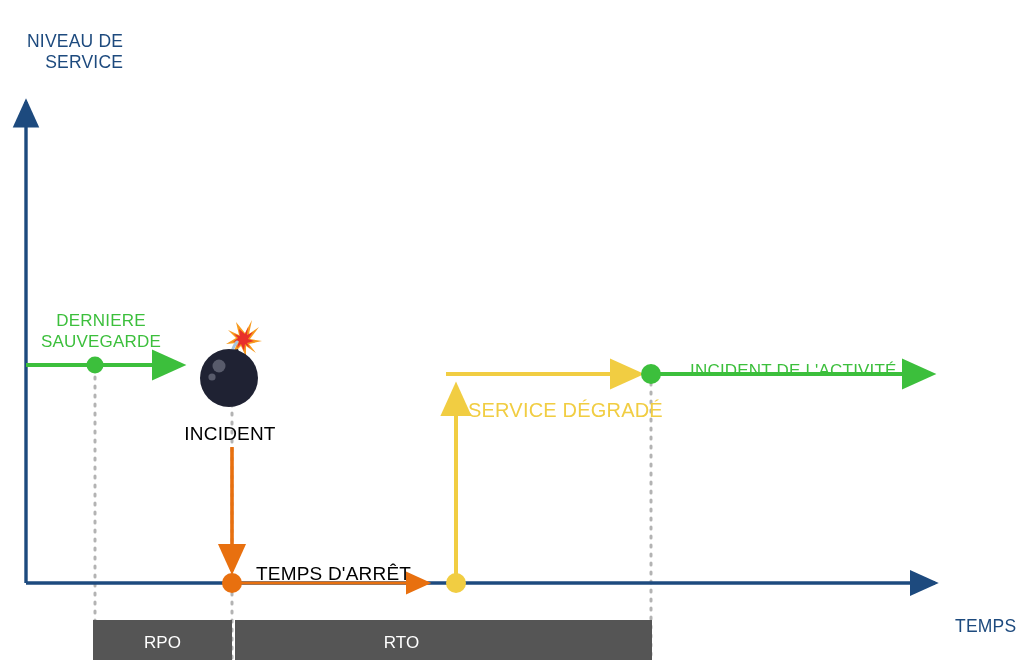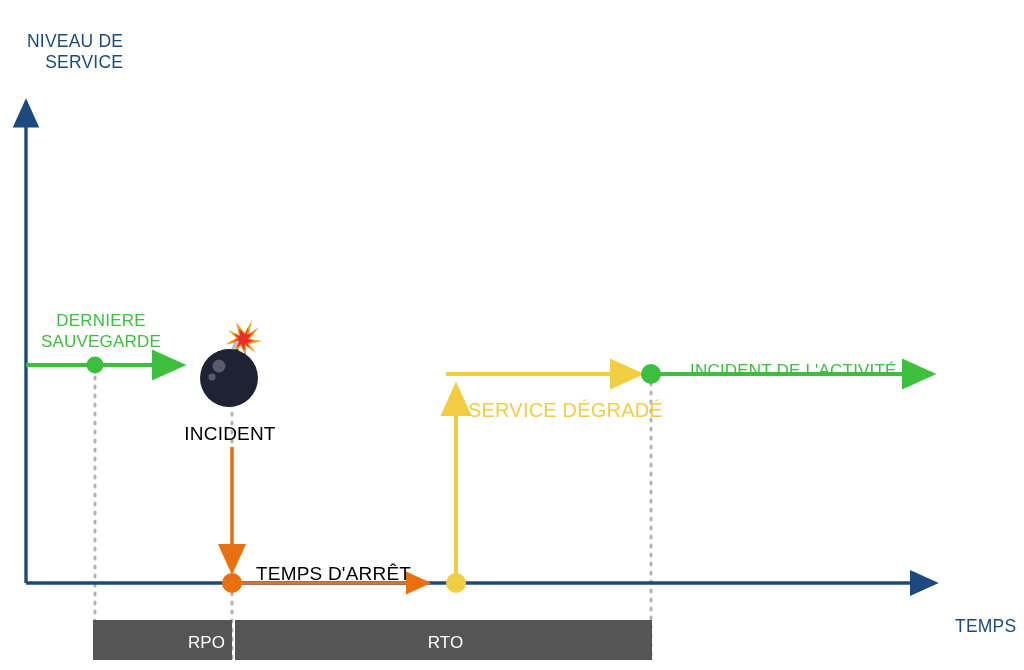--- a/index.html
+++ b/index.html
@@ -80,21 +80,20 @@
     top: 0;
     width: 1024px;
     height: 670px;
   }
   .bar-label {
     position: absolute;
     color: #ffffff;
     font-size: 17px;
     text-align: center;
     top: 633px;
-    margin-left: 44px;
   }
   #rpo-bar-label { left: 93px; width: 139px; }
   #rto-bar-label { left: 235px; width: 333px; }
 </style>
 </head>
 <body>
 
 <div id="canvas">
 
   <svg class="diagram" viewBox="0 0 1024 670">

